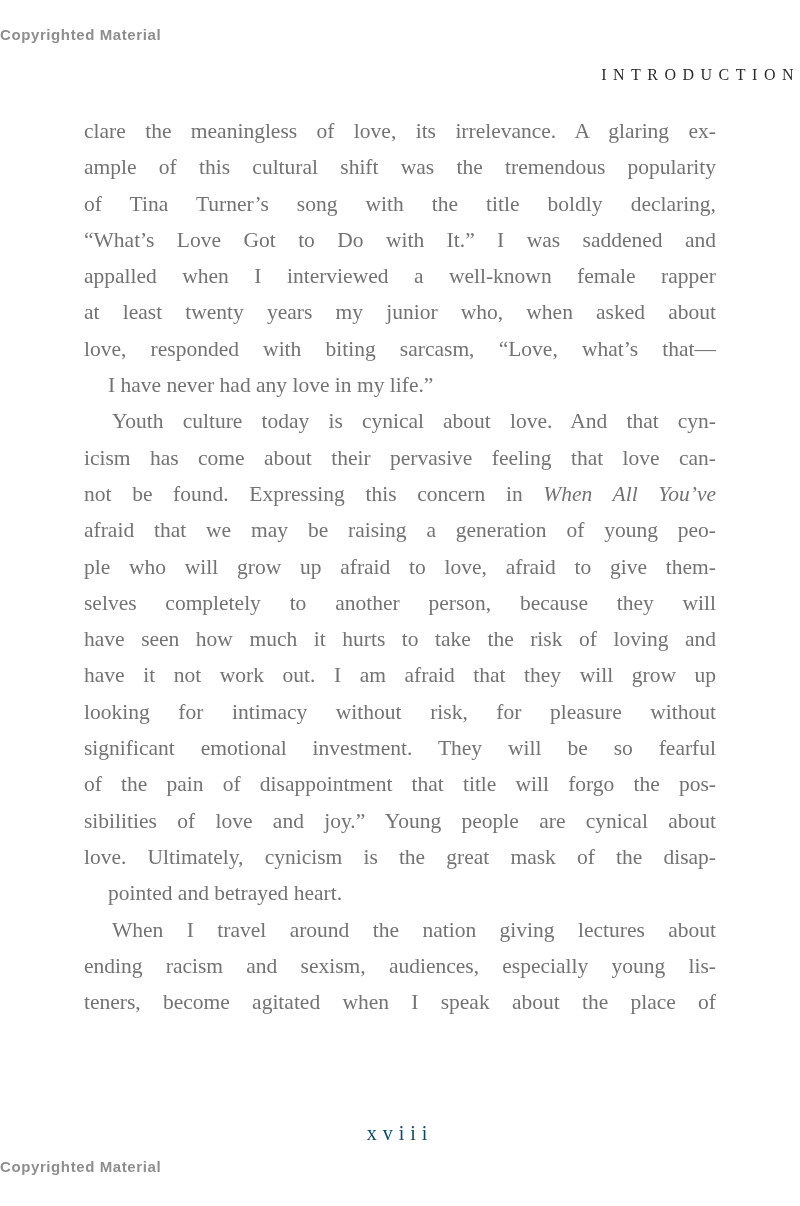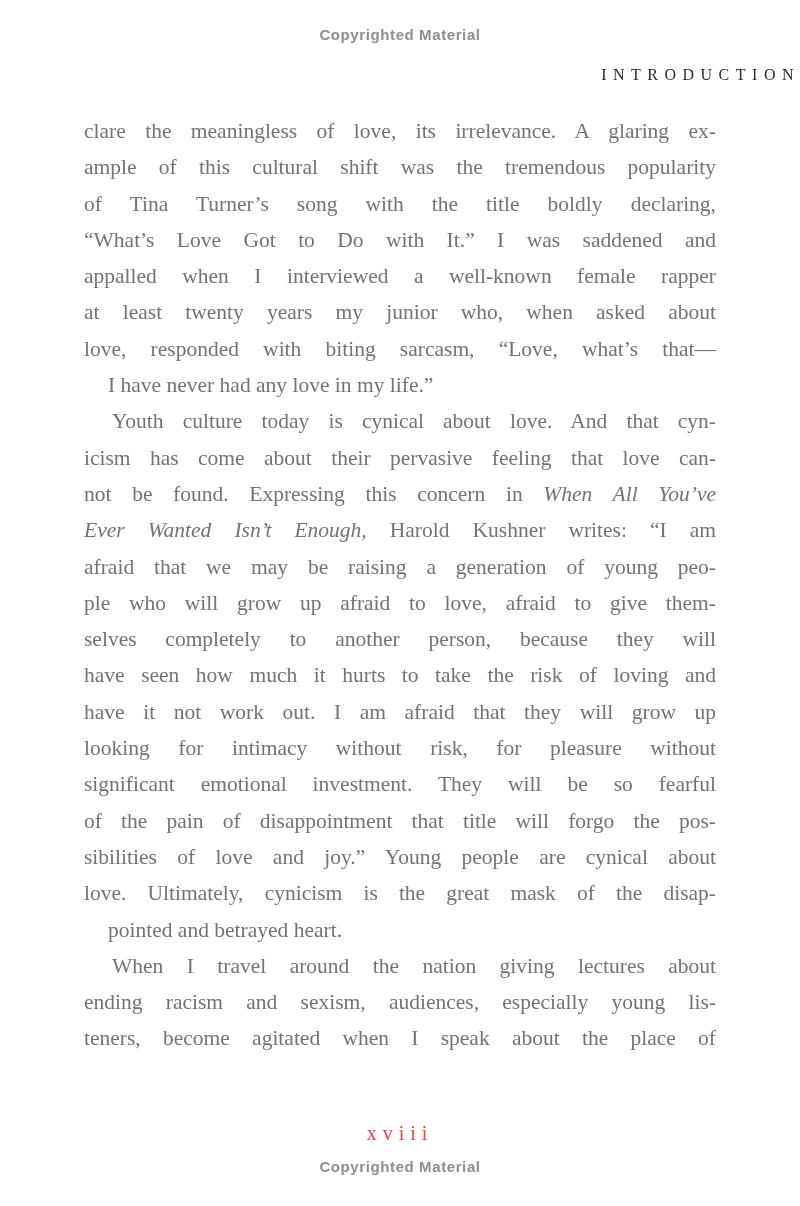--- a/index.html
+++ b/index.html
@@ -12,21 +12,21 @@
     width: 800px;
     height: 1206px;
     background: #ffffff;
     overflow: hidden;
     font-family: "Liberation Serif", "DejaVu Serif", serif;
   }
   .notice {
     position: absolute;
     left: 0;
     width: 800px;
-    text-align: center;
+    text-align: left;
     font-family: "Liberation Sans", "DejaVu Sans", sans-serif;
     font-weight: 700;
     font-size: 15px;
     letter-spacing: 0.6px;
     color: #8e8e8e;
   }
   .notice.top { top: 26px; }
   .notice.bottom { top: 1158px; }
   .chapter-header {
     position: absolute;
@@ -63,21 +63,21 @@
     font-style: italic;
   }
   .page-number {
     position: absolute;
     top: 1122px;
     left: 0;
     width: 800px;
     text-align: center;
     font-size: 20px;
     letter-spacing: 6px;
-    color: #ef4444;
+    color: #0c4a6e;
   }
 </style>
 </head>
 <body>
 
 <div class="page">
   <div class="notice top">Copyrighted Material</div>
 
   <div class="chapter-header">INTRODUCTION</div>
 
@@ -86,21 +86,20 @@
       <div class="line">ample of this cultural shift was the tremendous popularity</div>
       <div class="line">of Tina Turner’s song with the title boldly declaring,</div>
       <div class="line">“What’s Love Got to Do with It.” I was saddened and</div>
       <div class="line">appalled when I interviewed a well-known female rapper</div>
       <div class="line">at least twenty years my junior who, when asked about</div>
       <div class="line">love, responded with biting sarcasm, “Love, what’s that—</div>
       <div class="line para-end">I have never had any love in my life.”</div>
       <div class="line indent">Youth culture today is cynical about love. And that cyn-</div>
       <div class="line">icism has come about their pervasive feeling that love can-</div>
       <div class="line"><span>not be found. Expressing this concern in </span><span class="italic">When All You’ve</span></div>
-      <div class="line"><span class="italic">Ever Wanted Isn’t Enough,</span><span> Harold Kushner writes: “I am</span></div>
       <div class="line">afraid that we may be raising a generation of young peo-</div>
       <div class="line">ple who will grow up afraid to love, afraid to give them-</div>
       <div class="line">selves completely to another person, because they will</div>
       <div class="line">have seen how much it hurts to take the risk of loving and</div>
       <div class="line">have it not work out. I am afraid that they will grow up</div>
       <div class="line">looking for intimacy without risk, for pleasure without</div>
       <div class="line">significant emotional investment. They will be so fearful</div>
       <div class="line">of the pain of disappointment that title will forgo the pos-</div>
       <div class="line">sibilities of love and joy.” Young people are cynical about</div>
       <div class="line">love. Ultimately, cynicism is the great mask of the disap-</div>

